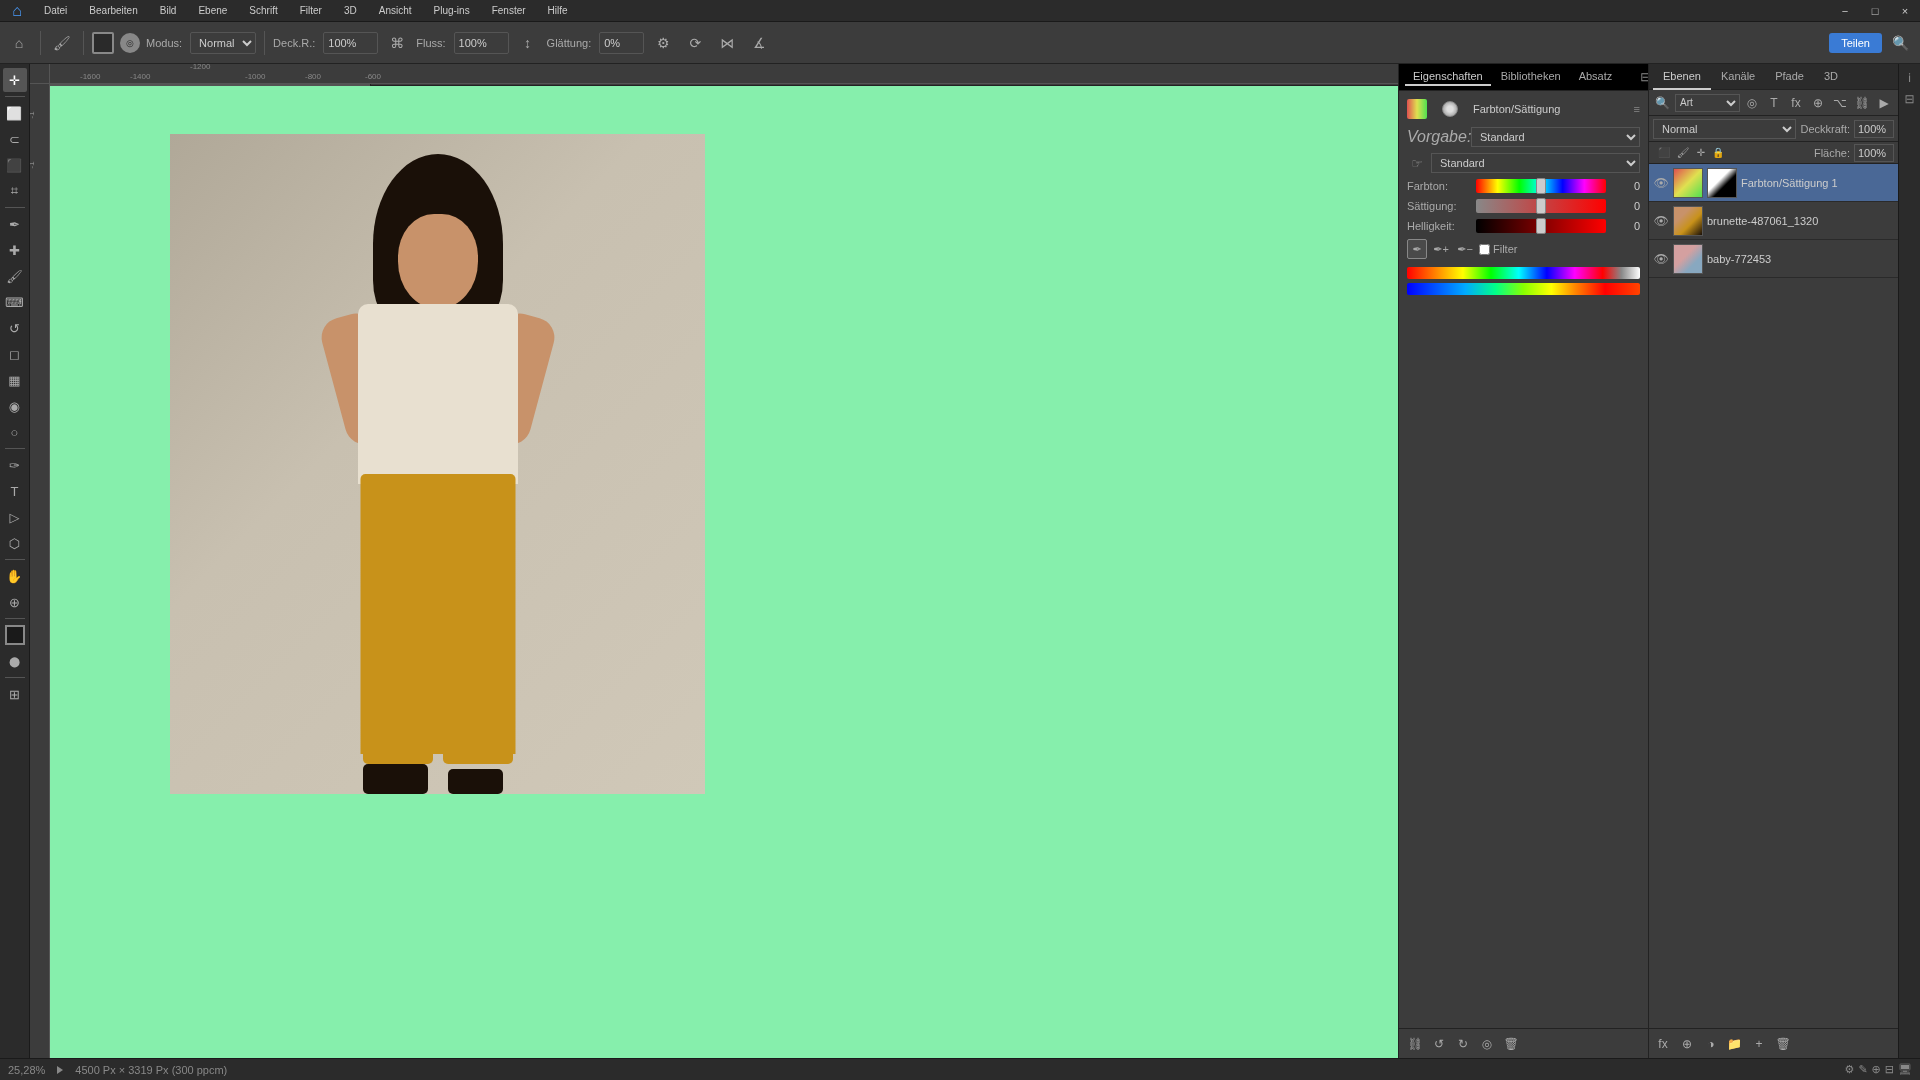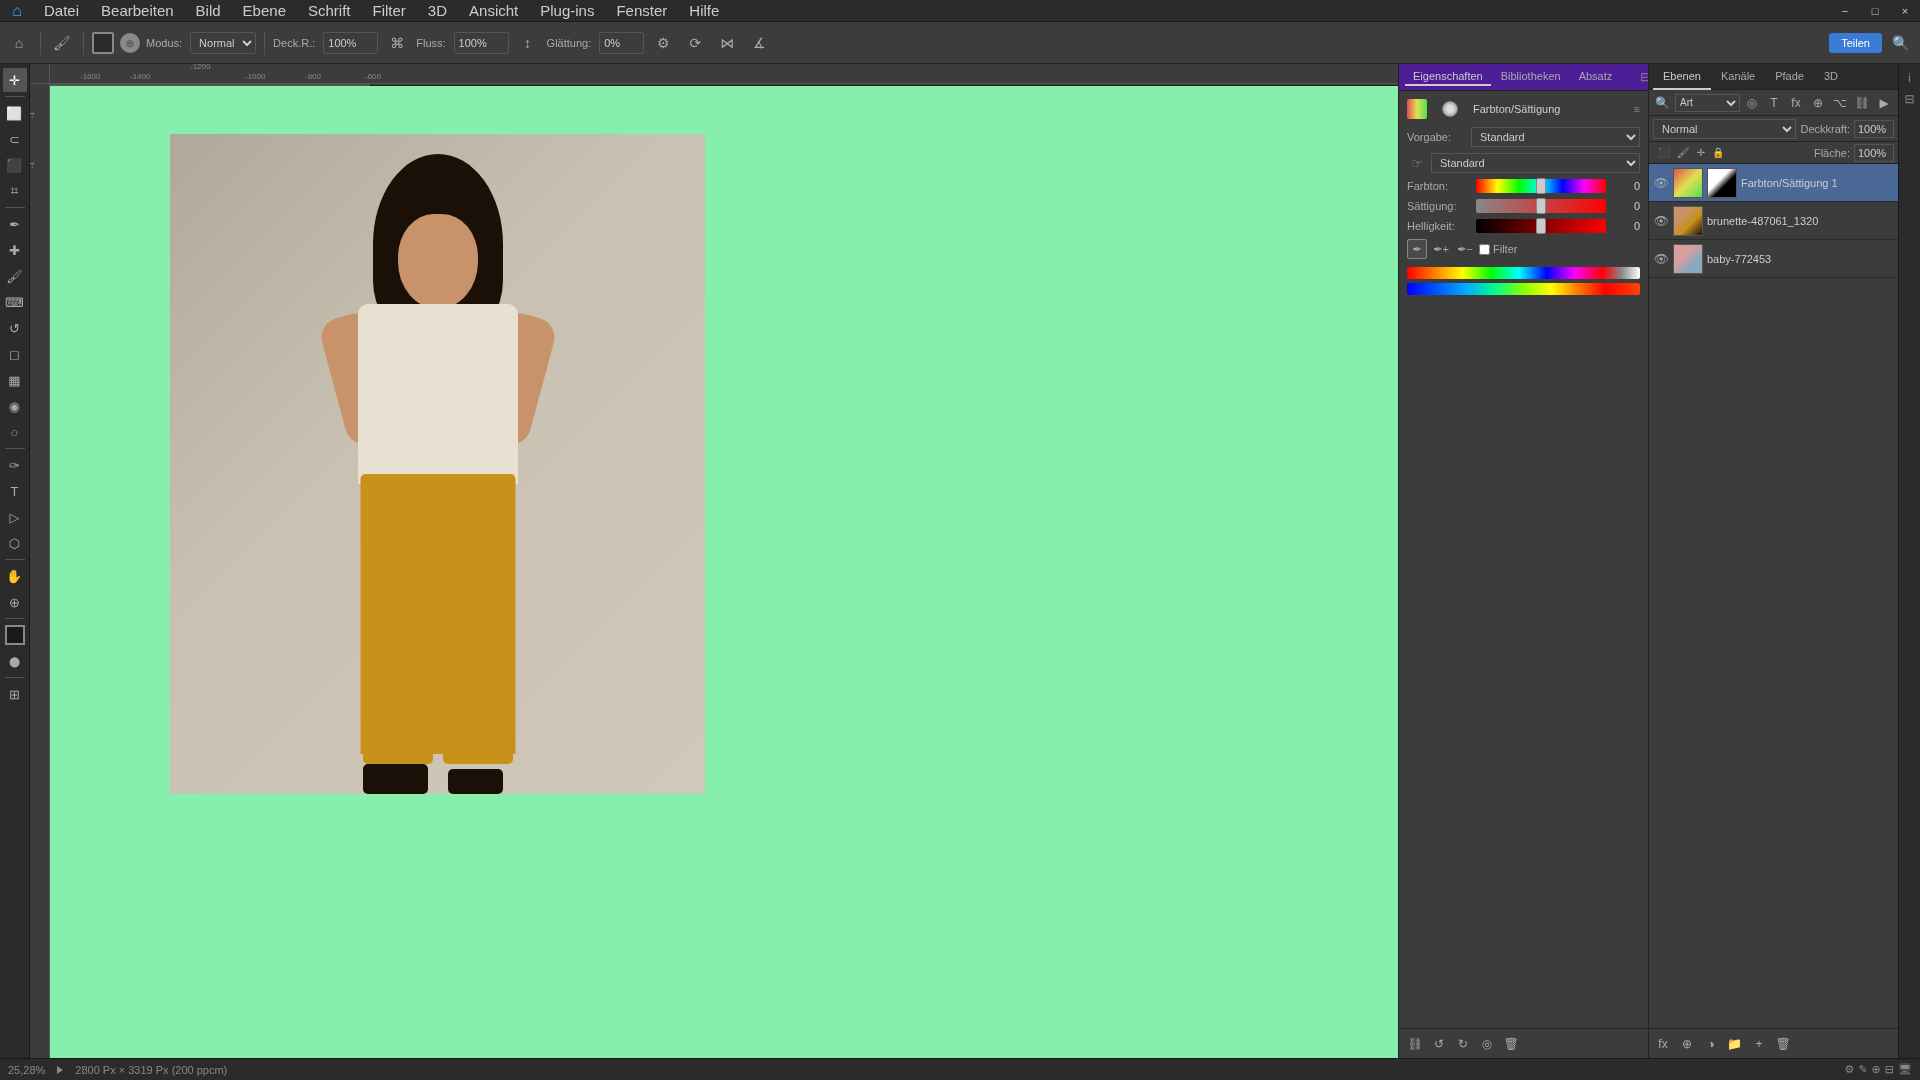--- a/index.html
+++ b/index.html
@@ -21,21 +21,21 @@
       background: #2b2b2b;
       display: flex;
       align-items: center;
       padding: 0 4px;
       gap: 2px;
       border-bottom: 1px solid #1a1a1a;
     }
     #menu-bar .menu-item {
       padding: 2px 8px;
       color: #ccc;
-      font-size: 15px;
+      font-size: 10px;
       cursor: pointer;
     }
     #window-controls {
       position: absolute;
       right: 0;
       top: 0;
       display: flex;
       height: 22px;
     }
     #window-controls span {
@@ -365,21 +365,21 @@
       background: #3c3c3c;
       border-left: 1px solid #222;
       display: flex;
       flex-direction: column;
       overflow: hidden;
     }
     #properties-panel-header {
       display: flex;
       align-items: center;
       padding: 4px 6px;
-      background: #4c1d95;
+      background: #000000;
       border-bottom: 1px solid #222;
       gap: 2px;
     }
     #properties-panel-header .panel-tab {
       font-size: 11px;
       color: #aaa;
       padding: 2px 8px;
       cursor: pointer;
       border-bottom: 2px solid transparent;
     }
@@ -434,23 +434,24 @@
       font-size: 11px;
       cursor: pointer;
     }
     .hs-row {
       display: flex;
       align-items: center;
       margin-bottom: 6px;
       gap: 4px;
     }
     .hs-row-label {
-      font-size: 11px;
+      font-size: 16px;
       color: #aaa;
       width: 60px;
+      font-style: italic;
     }
     .hs-dropdown {
       flex: 1;
       background: #3c3c3c;
       border: 1px solid #555;
       color: #ccc;
       font-size: 11px;
       padding: 2px 4px;
       height: 20px;
       cursor: pointer;
@@ -1100,21 +1101,21 @@
 
   <div id="right-panel">
     <div class="right-panel-icon">ℹ</div>
     <div class="right-panel-icon">⊟</div>
   </div>
 </div>
 
 <div id="status-bar">
   <span>25,28%</span>
   <div class="status-arrow"></div>
-  <span>2800 Px × 3319 Px (200 ppcm)</span>
+  <span>4500 Px × 3319 Px (300 ppcm)</span>
   <div style="flex:1;"></div>
   <div class="status-item">
     <span>⚙</span>
     <span>✎</span>
     <span>⊕</span>
     <span>⊟</span>
     <span>🖥</span>
   </div>
 </div>
 

